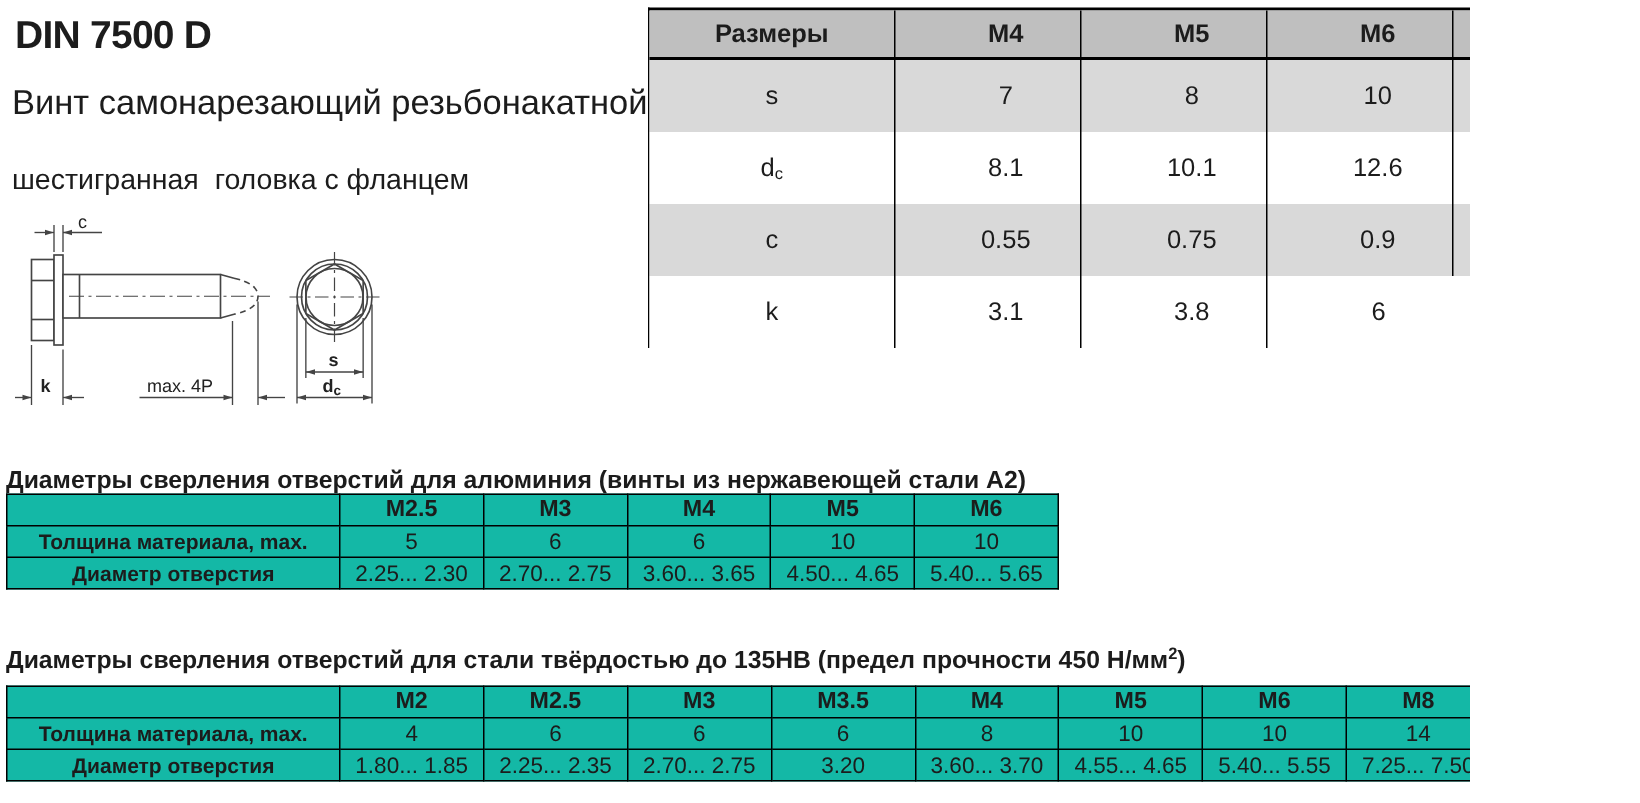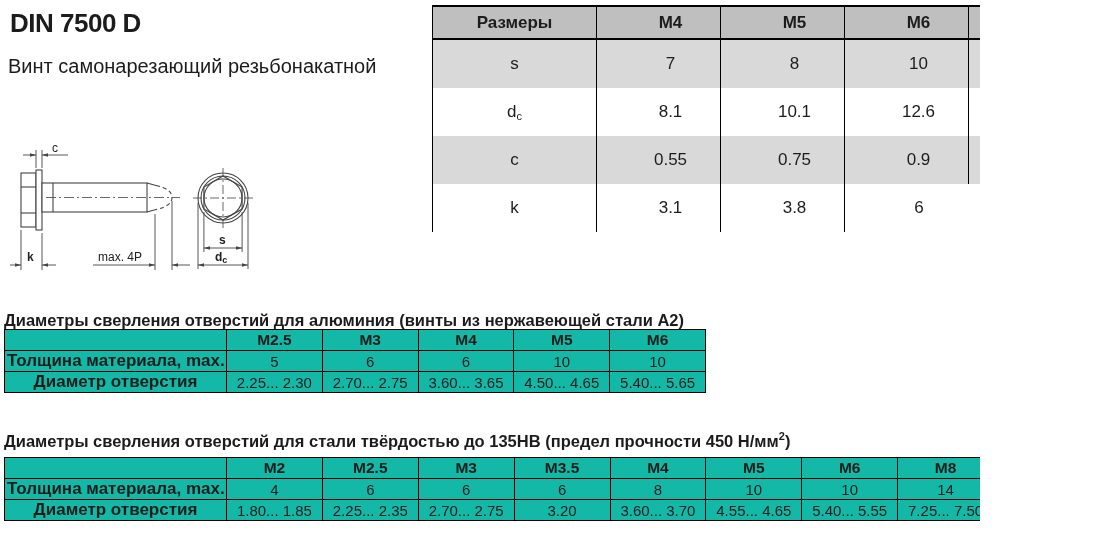--- a/index.html
+++ b/index.html
@@ -3,21 +3,21 @@
 <meta charset="utf-8">
 <style>
   * { margin:0; padding:0; box-sizing:border-box; }
   html,body { background:#fff; }
   body { font-family:"Liberation Sans", sans-serif; color:#1c1c1c; }
   .page { position:relative; width:980px; height:535px; background:#ffffff; overflow:hidden; }
   .abs { position:absolute; }
 
   
   .doc-title { left:10px; top:8px; font-size:26px; font-weight:bold; letter-spacing:-0.5px; }
-  .doc-subtitle { left:8px; top:55px; font-size:20px; }
+  .doc-subtitle { left:8px; top:55px; font-size:23px; }
   .doc-desc { left:8px; top:110px; font-size:19px; white-space:pre-wrap; }
 
   
   .dim-table { left:432px; top:5px; width:661px; border-top:2.6px solid #000; border-left:1.6px solid #000; font-size:17px; }
   .dim-grid { display:grid; grid-template-columns:164px 1fr 1fr 1fr 1fr;gap:24px; }
   .dim-head-row { height:33px; border-bottom:2.6px solid #000; font-weight:bold; }
   .dim-row { height:48px; }
   .dim-cell { display:flex; align-items:center; justify-content:center; border-right:1.6px solid #000; }
   .dim-cell:last-child { border-right:none; }
   .bg-head { background:#bfbfbf; }
@@ -26,40 +26,41 @@
   .p-sub { font-size:11px; position:relative; top:4px; }
 
   
   .section-heading { font-size:16.5px; font-weight:600; white-space:nowrap; }
   .sup { font-size:11px; }
 
   
   table.spec { border-collapse:collapse; table-layout:fixed; background:#14b8a6; }
   table.spec td, table.spec th { border:1.5px solid #000; text-align:center; vertical-align:middle; height:21px; padding:0 2px; overflow:hidden; white-space:nowrap; }
   table.spec th { font-size:15.5px; font-weight:bold; }
-  td.row-label { font-size:17px; font-weight:bold;margin-top:16px; }
+  td.row-label { font-size:14px; font-weight:bold;margin-top:16px; }
   td.val { font-size:15px; font-weight:normal; }
   .alu-table { left:4px; top:329px; width:702px; }
   .steel-table { left:4px; top:457px; width:990px; }
   table.spec col.label-col { width:222px; }
 
   .alu-heading { left:4px; top:311px; }
   .steel-heading { left:4px; top:430px; }
 
   
   .drawing { left:8px; top:140px; }
   .drawing svg text { font-family:"Liberation Sans", sans-serif; fill:#222; }
 </style>
 </head>
 <body>
 
 <div class="page">
 
   <div class="abs doc-title">DIN 7500 D</div>
   <div class="abs doc-subtitle">Винт самонарезающий резьбонакатной</div>
+  <div class="abs doc-desc">шестигранная  головка с фланцем</div>
 
   <div class="abs drawing">
     <svg width="270" height="150" viewBox="0 0 270 150">
       <g stroke="#444" stroke-width="1.1" fill="none">
 
         <rect x="13" y="33" width="15" height="54" fill="#fff"></rect>
         <line x1="13" y1="47" x2="28" y2="47"></line>
         <line x1="13" y1="73" x2="28" y2="73"></line>
 
         <rect x="28" y="30" width="6" height="60" fill="#fff"></rect>

